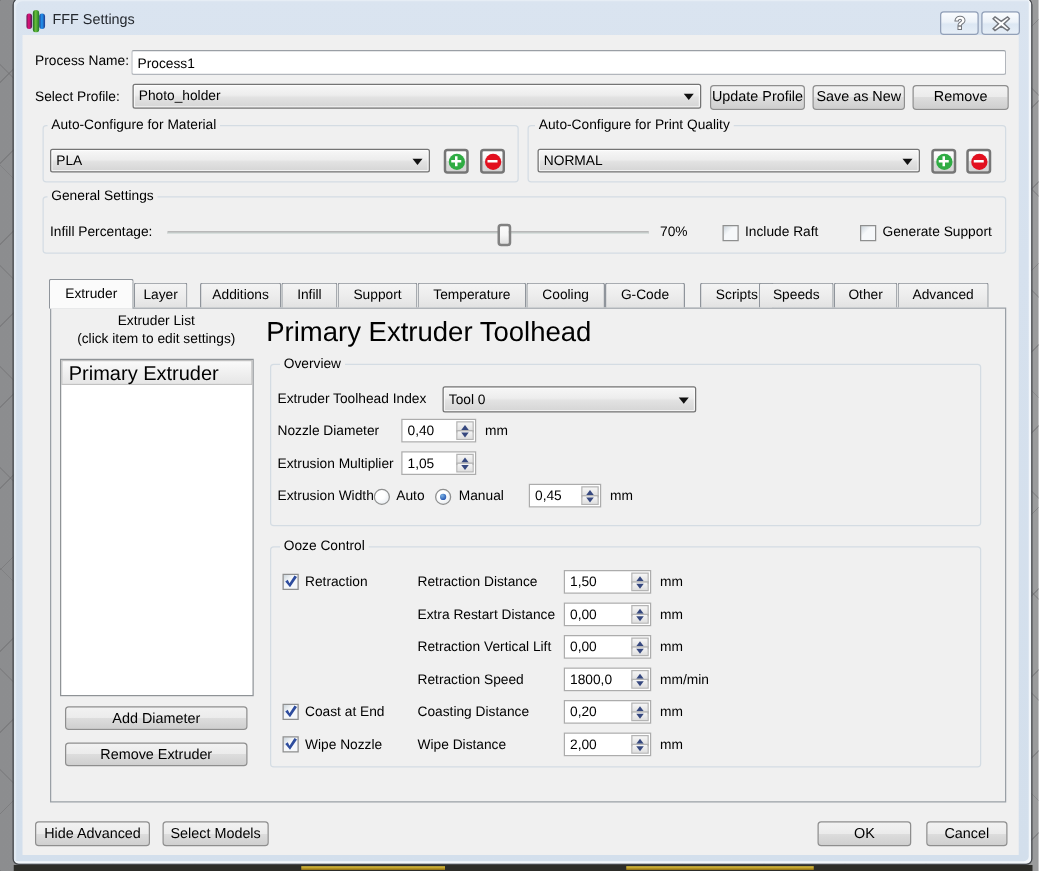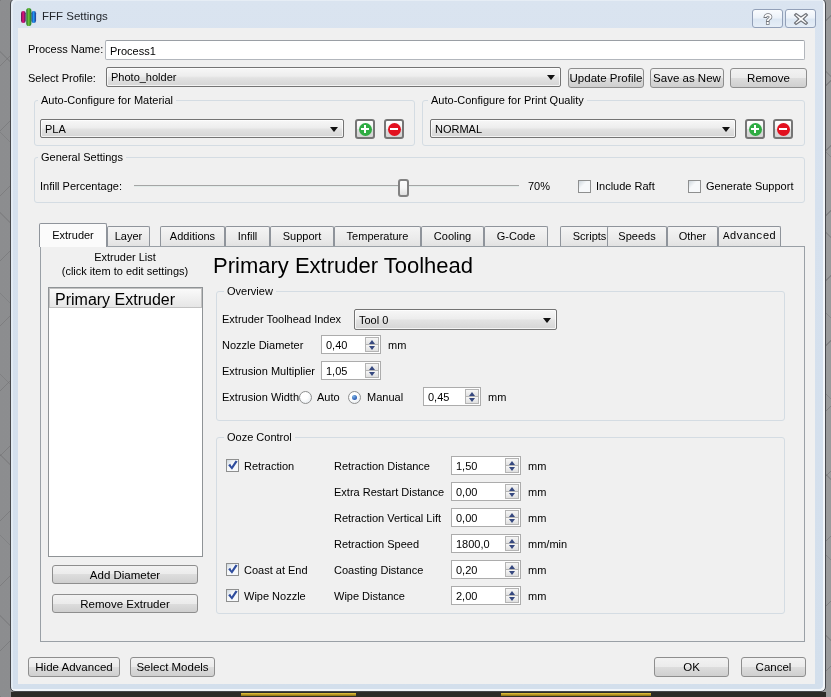--- a/index.html
+++ b/index.html
@@ -206,21 +206,21 @@
   </div>
 <div class="abs tab" style="left:548px;top:226px;width:59px;height:20px;margin-left:12px;">
     <span class="tl">Scripts</span>
   </div>
 <div class="abs tab" style="left:607px;top:226px;width:60px;height:20px;">
     <span class="tl">Speeds</span>
   </div>
 <div class="abs tab" style="left:667px;top:226px;width:51px;height:20px;">
     <span class="tl">Other</span>
   </div>
-<div class="abs tab" style="left:718px;top:226px;width:63px;height:20px;font-family:Liberation Mono, monospace;">
+<div class="abs tab" style="left:718px;top:226px;width:73px;height:20px;">
     <span class="tl">Advanced</span>
   </div>
 
 <div class="abs lbl" style="left:125px;top:251px;transform:translateX(-50%);">Extruder List</div>
 <div class="abs lbl" style="left:125px;top:265px;transform:translateX(-50%);">(click item to edit settings)</div>
 <div class="abs" style="left:48px;top:287px;width:155px;height:270px;background:#fff;border:1px solid #8f9396;box-sizing:border-box;"></div>
 <div class="abs" style="left:49px;top:288px;width:153px;height:20px;background:linear-gradient(#fafafa,#e6e6e6);border:1px solid #c2c2c2;box-sizing:border-box;"></div>
 <div class="abs lbl" style="left:55px;top:291px;font-size:16px;">Primary Extruder</div>
 <div class="abs btn" style="left:52px;top:565px;width:146px;height:19px;">
     <span>Add Diameter</span>

